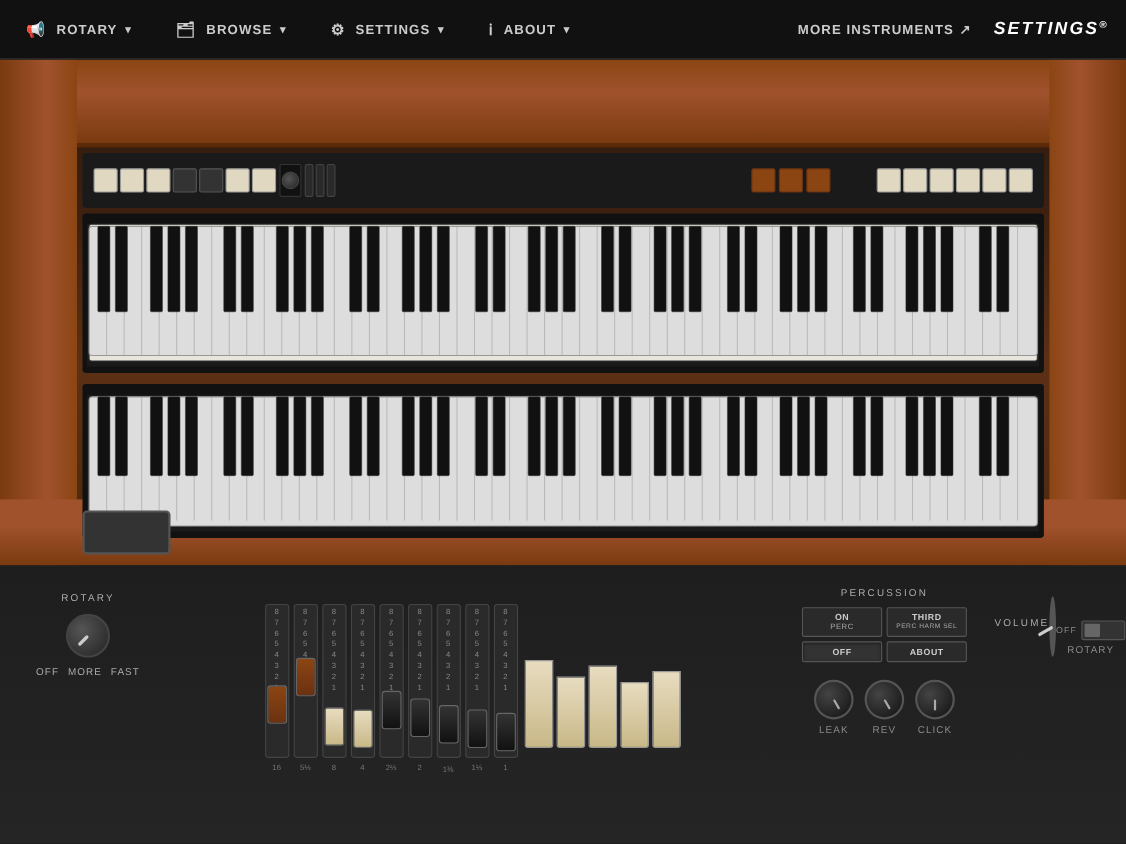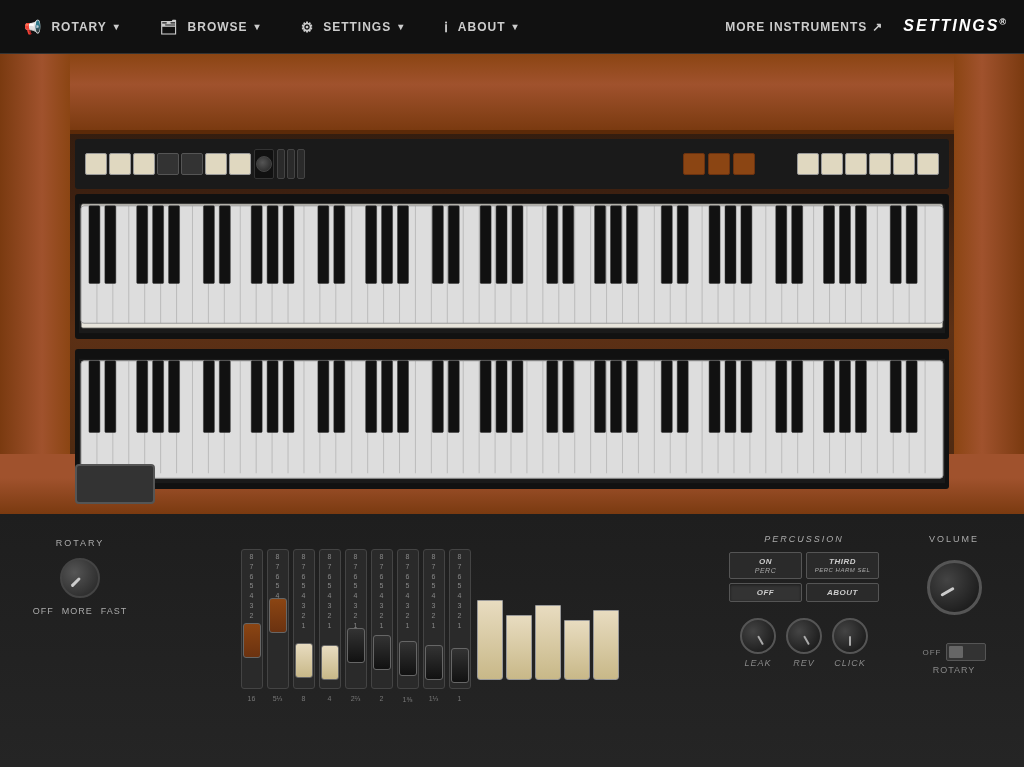--- a/index.html
+++ b/index.html
@@ -275,21 +275,20 @@
       background: linear-gradient(180deg, #333 0%, #111 100%);
     }
     .drawbar-handle.white-handle {
       background: linear-gradient(180deg, #e8dcc0 0%, #c8b888 100%);
     }
 
     
     .percussion-section {
       width: 150px;
       padding-top: 4px;
-      font-style: italic;
     }
     .section-title {
       color: #aaa;
       font-size: 9px;
       letter-spacing: 2px;
       text-transform: uppercase;
       text-align: center;
       margin-bottom: 8px;
     }
     .perc-buttons-grid {
@@ -319,21 +318,21 @@
       color: #aaa;
       font-size: 7px;
       letter-spacing: 0.5px;
       margin-top: 1px;
     }
 
     
     .volume-section {
       width: 100px;
       display: flex;
-      flex-direction: column;
+      flex-direction: row;
       align-items: center;
       padding-top: 4px;
     }
     .knob-item {
       display: flex;
       flex-direction: column;
       align-items: center;
       gap: 4px;
     }
     .knob {

